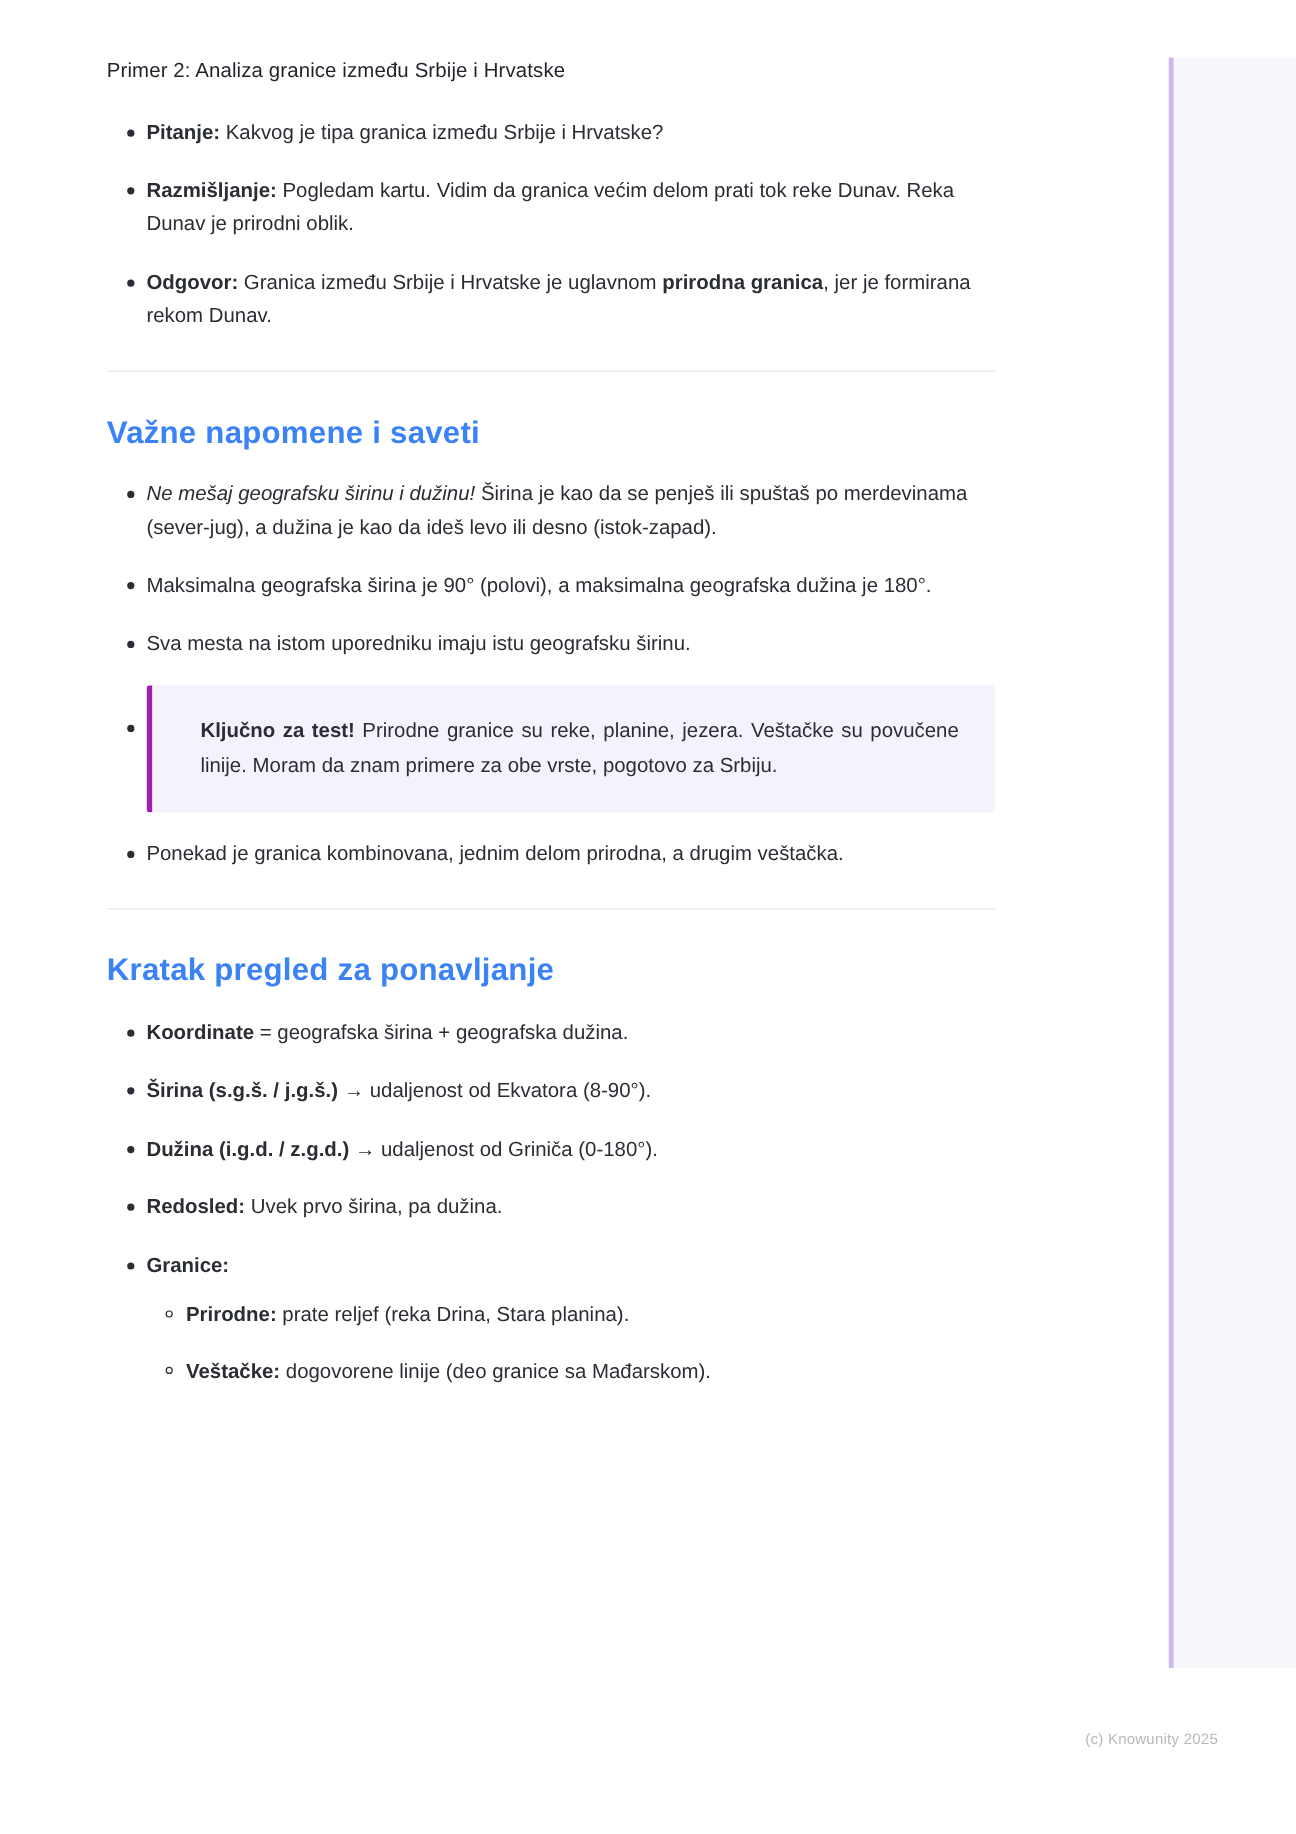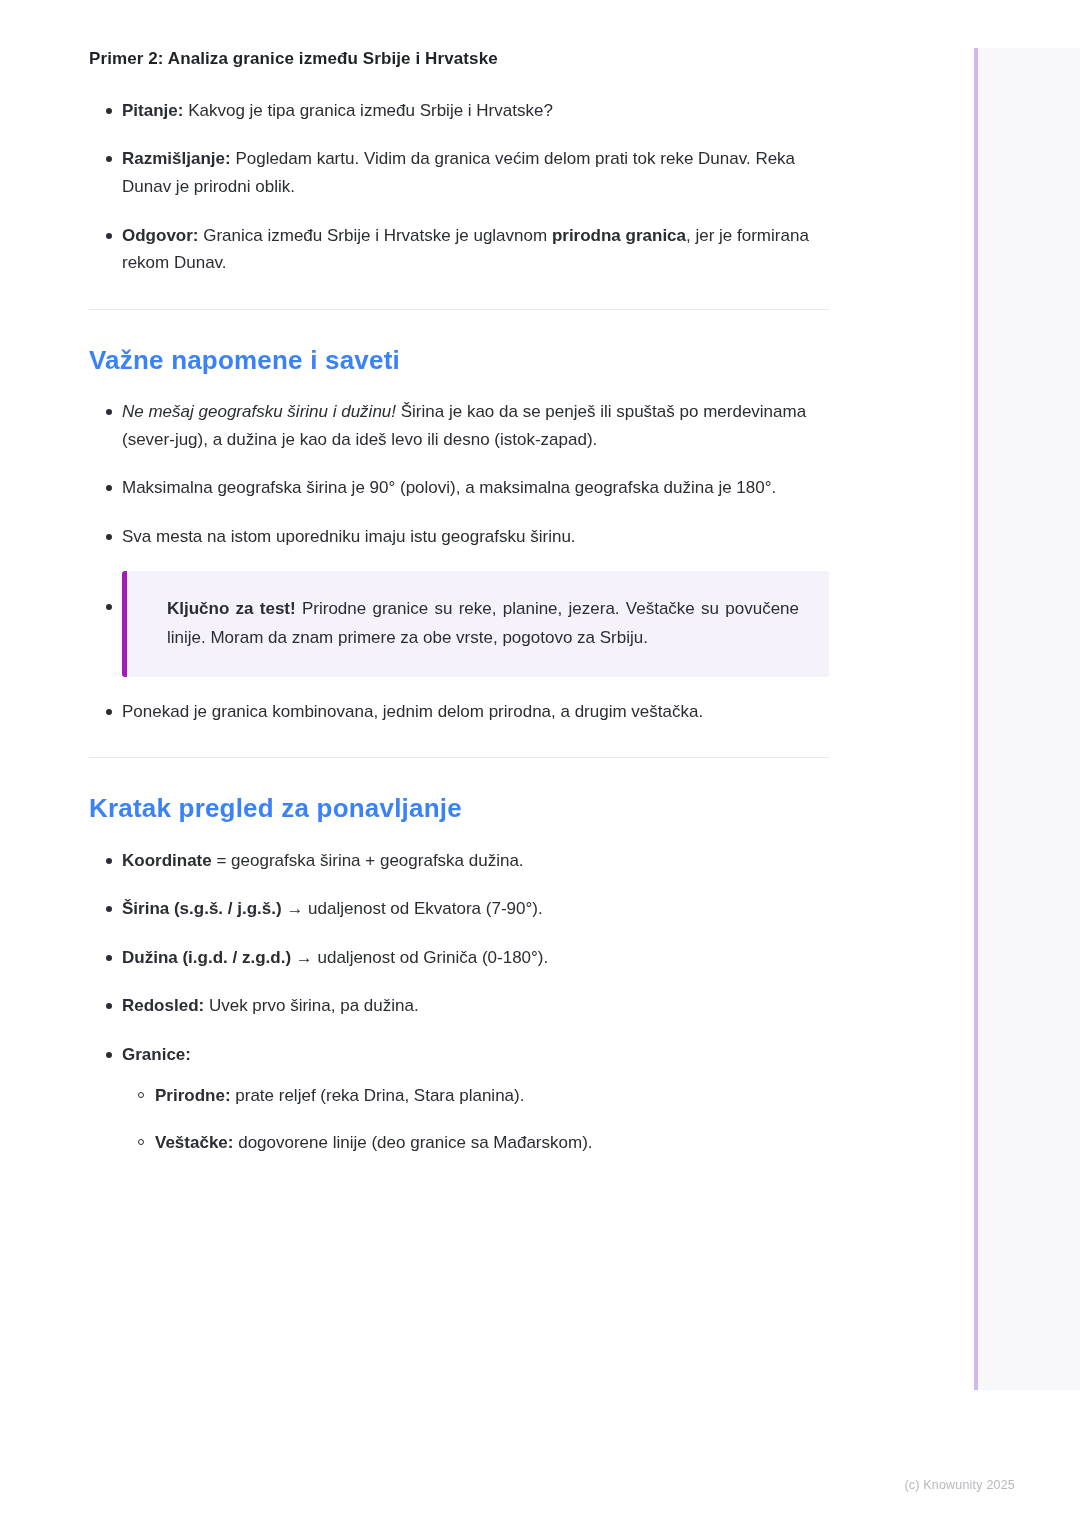--- a/index.html
+++ b/index.html
@@ -31,21 +31,21 @@
   
   .page {
     position: absolute;
     left: 89px;
     top: 48px;
     width: 740px;
   }
 
   .doc-title {
     font-size: 17px;
-    font-weight: bold;
+    font-weight: normal;
     color: #1f2329;
     letter-spacing: .1px;
     margin: 0 0 26px 0;
     line-height: 1.35;
   }
 
   .section-heading {
     font-size: 26px;
     font-weight: bold;
     color: #3b82f6;
@@ -135,21 +135,21 @@
     text-align: justify;
     font-size: 17px;
     line-height: 1.72;
     color: #2a2d33;
     box-sizing: border-box;
   }
 
   .footer {
     position: absolute;
     left: 0;
-    top: 1478px;
+    top: 1442px;
     width: 1015px;
     text-align: right;
     font-size: 12.5px;
     color: #b6b8bd;
     letter-spacing: .2px;
   }
 </style>
 </head>
 <body>
 
@@ -197,21 +197,21 @@
 
   <hr class="rule">
 
   <div class="section-heading">Kratak pregled za ponavljanje</div>
 
   <ul class="bullets">
     <li class="dot">
       <b>Koordinate</b><span> = geografska širina + geografska dužina.</span>
     </li>
     <li class="dot">
-      <b>Širina (s.g.š. / j.g.š.)</b><span> → udaljenost od Ekvatora (7-90°).</span>
+      <b>Širina (s.g.š. / j.g.š.)</b><span> → udaljenost od Ekvatora (8-90°).</span>
     </li>
     <li class="dot">
       <b>Dužina (i.g.d. / z.g.d.)</b><span> → udaljenost od Griniča (0-180°).</span>
     </li>
     <li class="dot">
       <b>Redosled:</b><span> Uvek prvo širina, pa dužina.</span>
     </li>
     <li class="dot">
       <b>Granice:</b>
       <ul class="subbullets">

